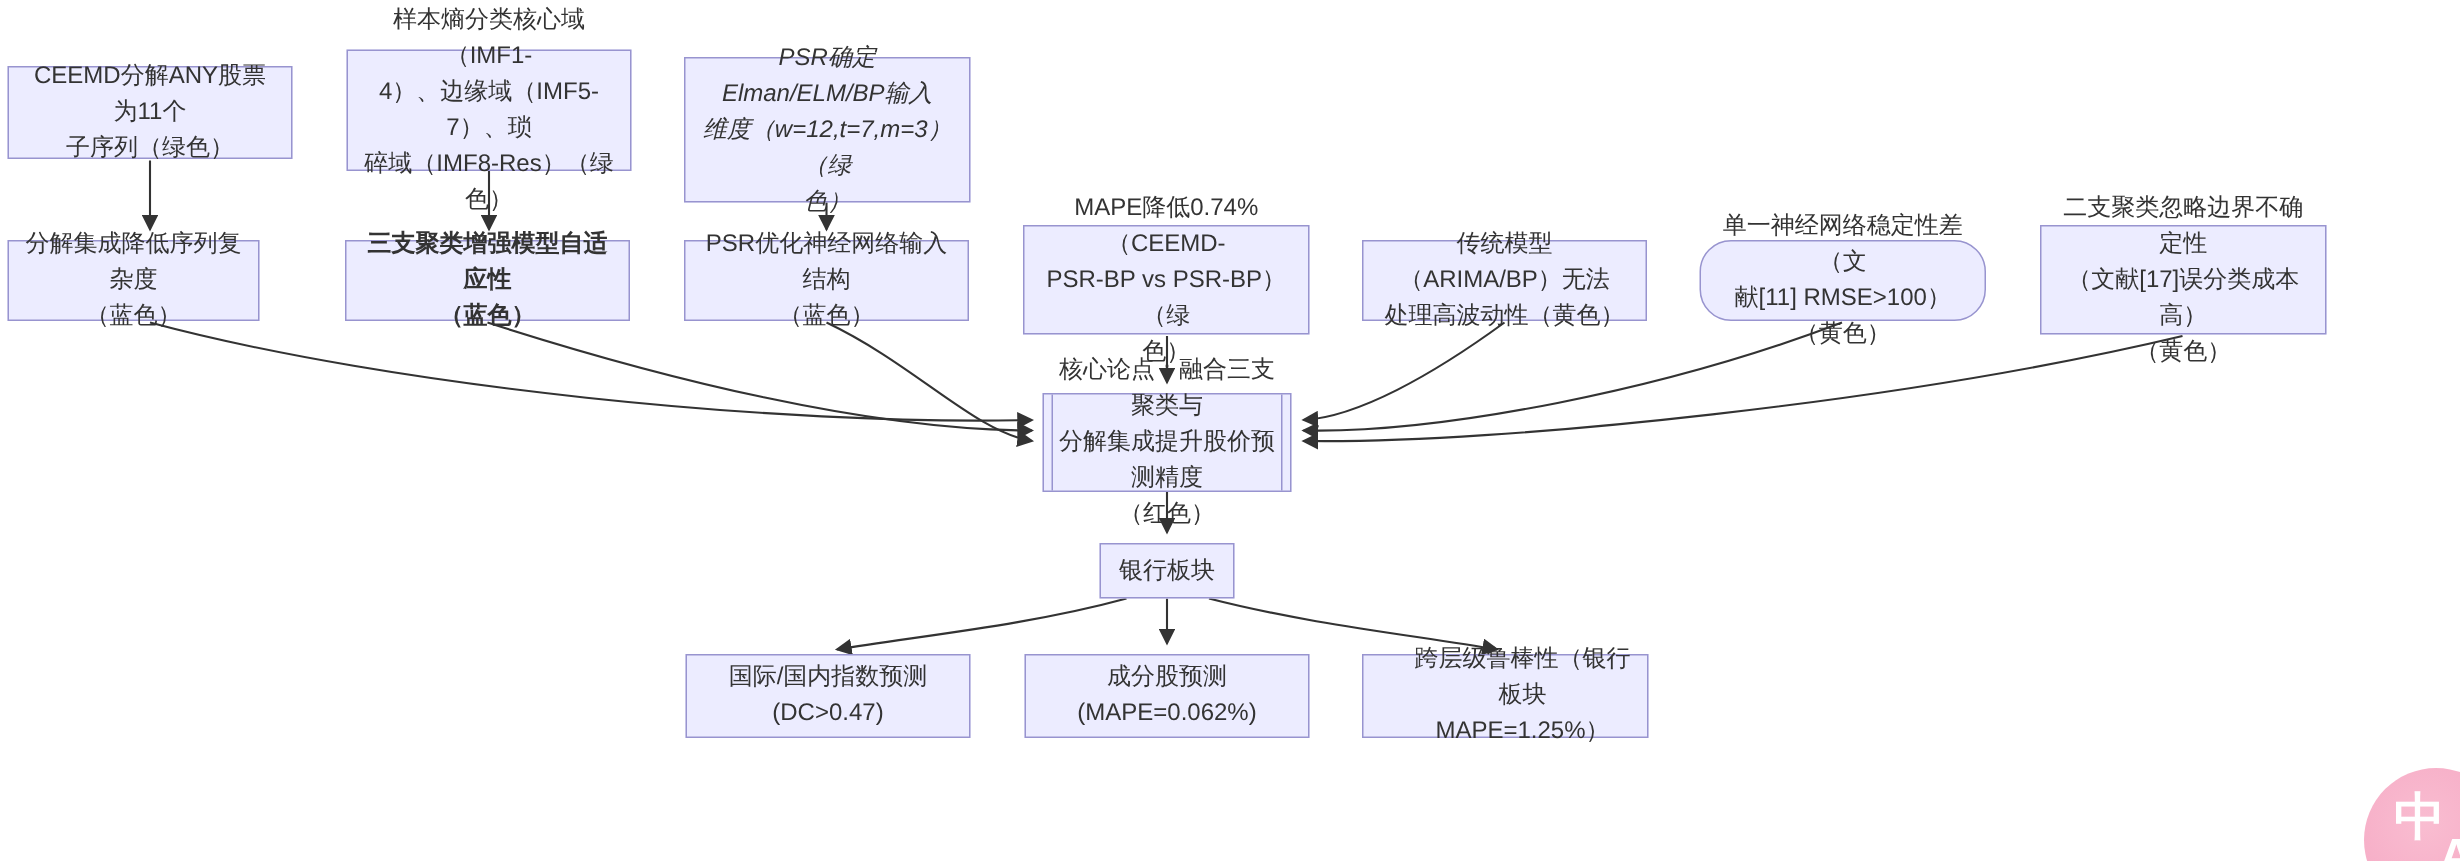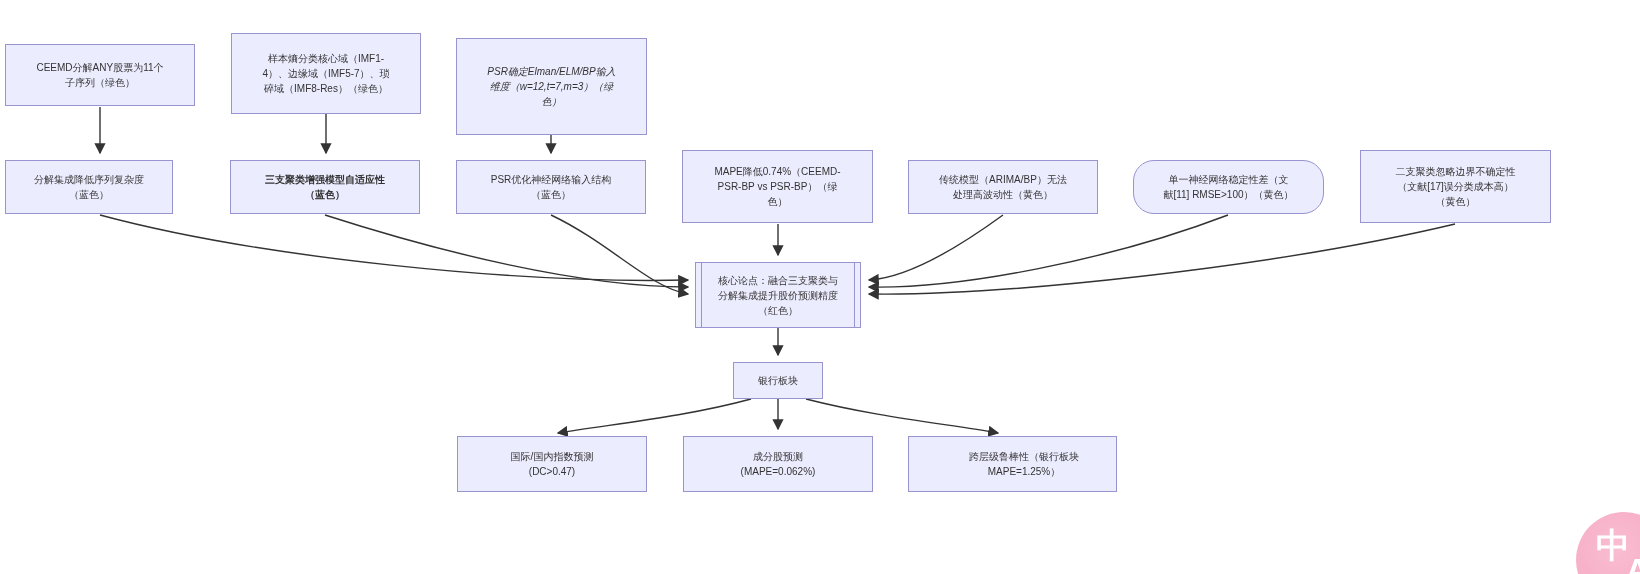--- a/index.html
+++ b/index.html
@@ -13,21 +13,21 @@
     font-family:"Liberation Sans","DejaVu Sans",sans-serif;}
   .canvas{position:relative;width:1640px;height:574px;background:#ffffff;}
   .edges{position:absolute;left:0;top:0;width:1640px;height:574px;pointer-events:none;}
   .node{
     position:absolute;
     background:var(--node-fill);
     border:1px solid var(--node-border);
     color:var(--text);
     display:flex;align-items:center;justify-content:center;
     text-align:center;
-    font-size:10px;line-height:1.5;
+    font-size:16px;line-height:1.5;
     white-space:pre-line;
     padding:4px 10px;
   }
   .node.subroutine::before{
     content:"";position:absolute;top:0;bottom:0;left:5px;right:5px;
     border-left:1px solid var(--node-border);
     border-right:1px solid var(--node-border);
     pointer-events:none;
   }
   .translate-btn{
@@ -113,21 +113,21 @@
 （红色）</div>
 
   <div class="node" style="left:733px;top:362px;width:90px;height:37px;">银行板块</div>
 
   <div class="node" style="left:457px;top:436px;width:190px;height:56px;">国际/国内指数预测
 (DC&gt;0.47)</div>
 
   <div class="node" style="left:683px;top:436px;width:190px;height:56px;">成分股预测
 (MAPE=0.062%)</div>
 
-  <div class="node" style="left:908px;top:436px;width:209px;height:56px;padding-left:33px;">跨层级鲁棒性（银行板块
+  <div class="node" style="left:908px;top:436px;width:191px;height:56px;padding-left:33px;">跨层级鲁棒性（银行板块
 MAPE=1.25%）</div>
 
   <div class="translate-btn">
     <span class="zh">中</span>
     <span class="en">A</span>
   </div>
 
 </div>
 
 </body></html>

